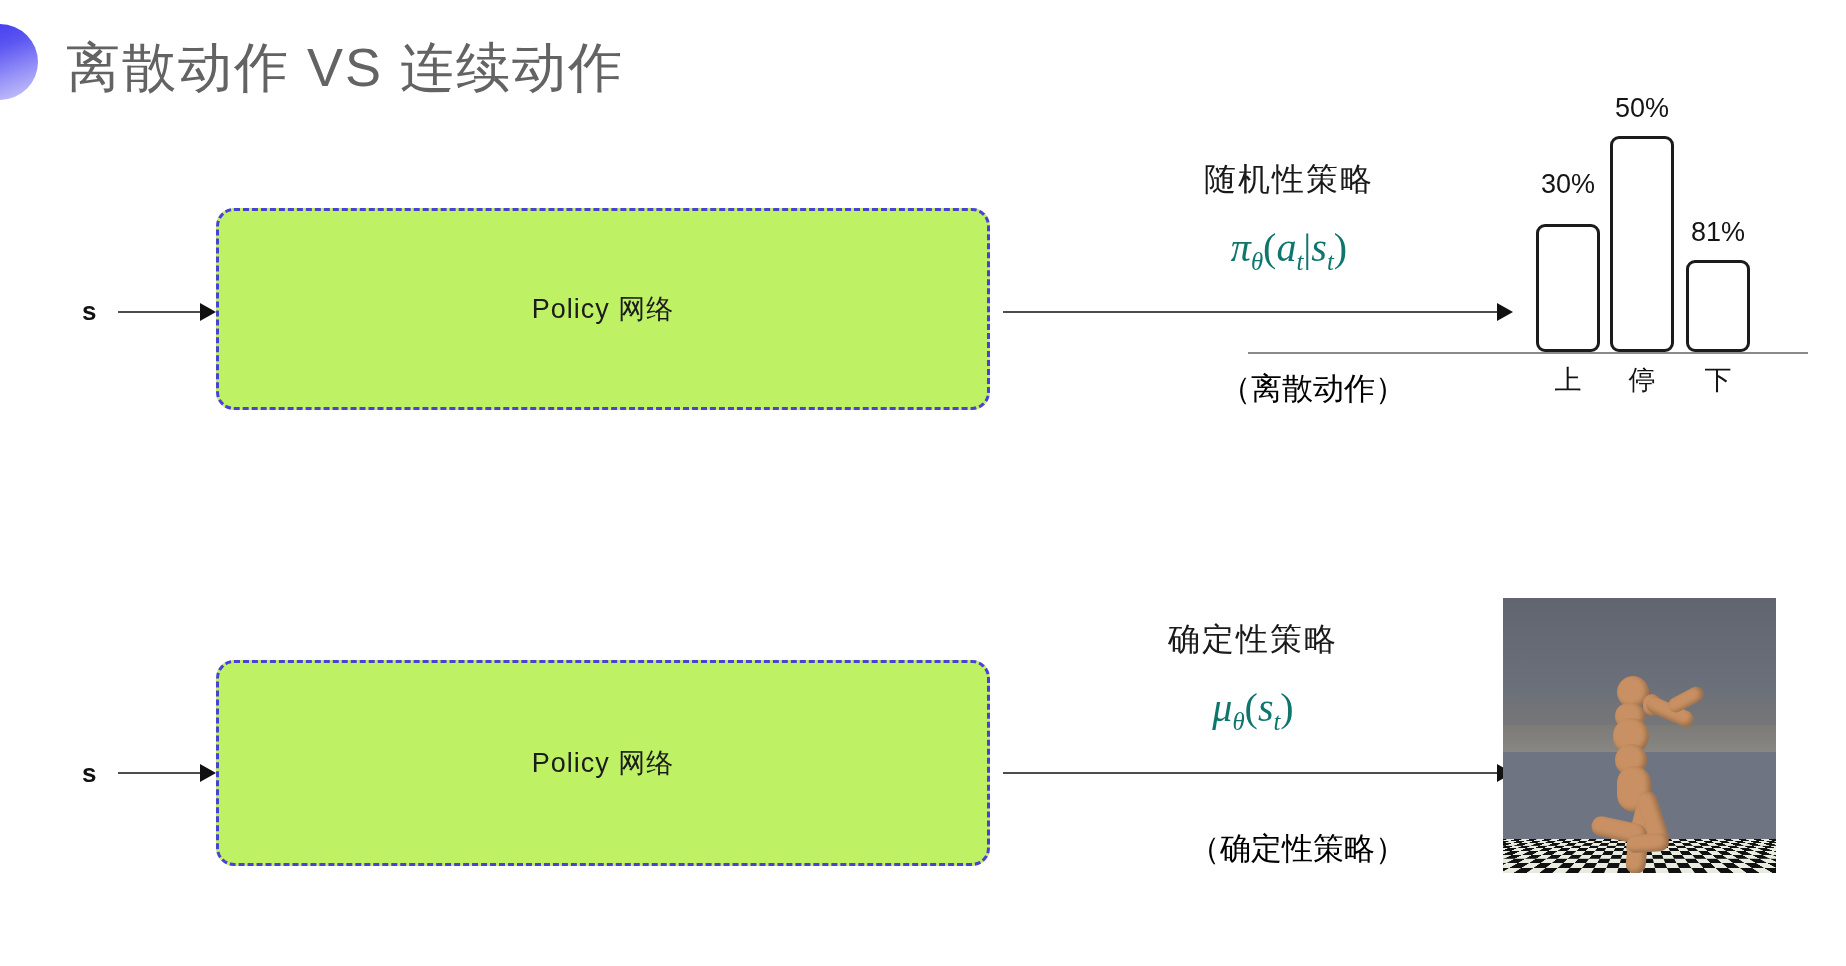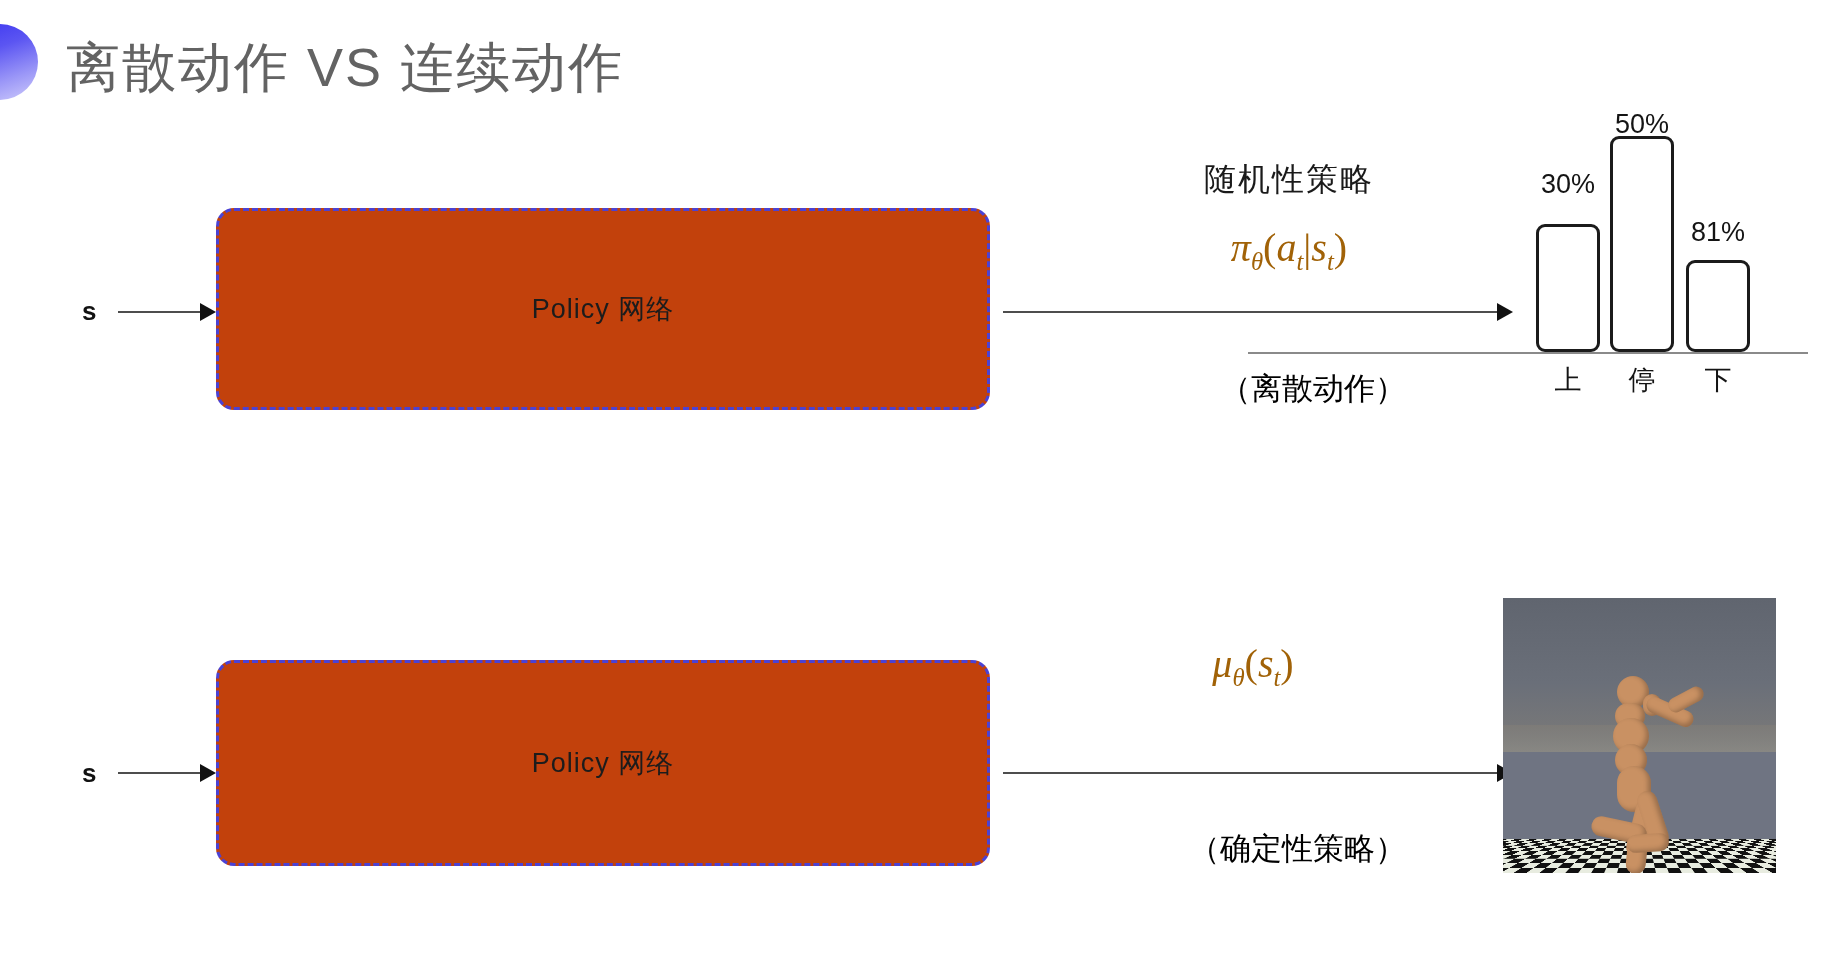--- a/index.html
+++ b/index.html
@@ -39,21 +39,21 @@
     letter-spacing: 2px;
     white-space: nowrap;
     font-weight: 400;
   }
 
   
   .policy-box {
     position: absolute;
     border: 3px dashed #4b42d4;
     border-radius: 18px;
-    background: #c2410c;
+    background: #bef264;
     box-sizing: border-box;
     text-decoration: underline;
   }
   .policy-box-label {
     position: absolute;
     left: 0;
     right: 0;
     top: 50%;
     transform: translateY(-50%);
     text-align: center;
@@ -97,21 +97,21 @@
     font-size: 32px;
     color: #1a1a1a;
     letter-spacing: 2px;
     white-space: nowrap;
   }
   .policy-caption .pformula {
     margin-top: 22px;
     font-family: "Liberation Serif", "DejaVu Serif", serif;
     font-style: italic;
     font-size: 40px;
-    color: #a16207;
+    color: #0f766e;
     white-space: nowrap;
   }
   .policy-caption .pformula sub {
     font-size: 0.62em;
     font-style: italic;
   }
   .policy-caption .pformula .paren {
     font-style: normal;
   }
   .action-note {
@@ -250,21 +250,21 @@
     <div id="bar-chart">
       <div id="bar-axis"></div>
 
       <div class="bar-group" style="left:288px;">
         <div class="bar-value" style="bottom:152px;">30%</div>
         <div class="bar-rect" style="height:128px;"></div>
         <div class="bar-cat" style="top:auto; bottom:-46px;">上</div>
       </div>
 
       <div class="bar-group" style="left:362px;">
-        <div class="bar-value" style="bottom:212px;">50%</div>
+        <div class="bar-value" style="bottom:228px;">50%</div>
         <div class="bar-rect" style="height:216px;"></div>
         <div class="bar-cat" style="top:auto; bottom:-46px;">停</div>
       </div>
 
       <div class="bar-group" style="left:438px;">
         <div class="bar-value" style="bottom:104px;">81%</div>
         <div class="bar-rect" style="height:92px;"></div>
         <div class="bar-cat" style="top:auto; bottom:-46px;">下</div>
       </div>
     </div>
@@ -276,20 +276,21 @@
 
     <div class="arrow" style="left:118px; top:772px; width:96px;"></div>
 
     <div class="policy-box" style="left:216px; top:660px; width:774px; height:206px;">
       <div class="policy-box-label">Policy 网络</div>
     </div>
 
     <div class="arrow" style="left:1003px; top:772px; width:508px;"></div>
 
     <div class="policy-caption" style="left:1100px; top:618px; width:306px;">
+      <div class="ptitle">确定性策略</div>
       <div class="pformula">
         <span>μ</span><sub>θ</sub><span class="paren">(</span><span>s</span><sub>t</sub><span class="paren">)</span>
       </div>
     </div>
 
     <div class="action-note" style="left:1100px; top:828px; width:306px;">（确定性策略）</div>
 
     <div id="humanoid-frame">
       <div id="sky"></div>
       <div id="floor"></div>

